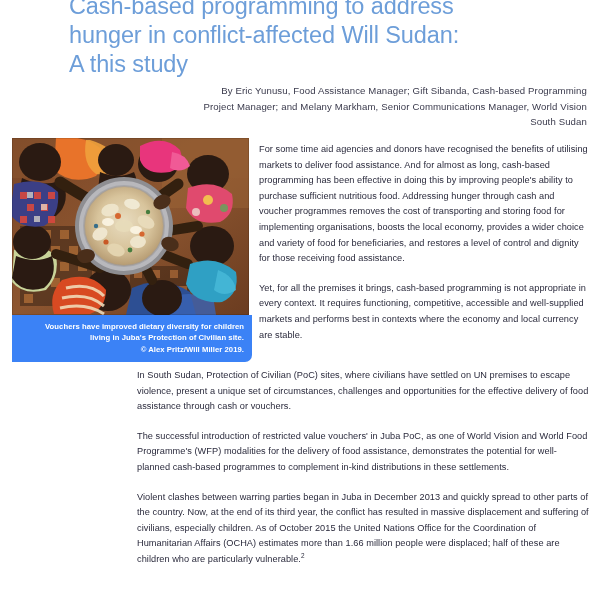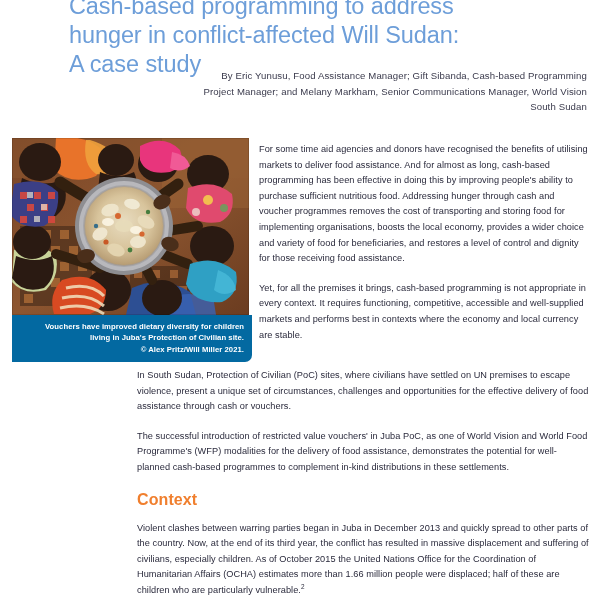--- a/index.html
+++ b/index.html
@@ -35,21 +35,21 @@
     color: #6d9ed9;
     font-weight: 400;
     letter-spacing: -0.1px;
     white-space: nowrap;
   }
 
   
   .byline {
     position: absolute;
     left: 200px;
-    top: 68px;
+    top: 83px;
     width: 387px;
     text-align: right;
     font-size: 9.6px;
     line-height: 15.5px;
     color: #3a3a4c;
     letter-spacing: 0.12px;
   }
 
   
   .figure {
@@ -65,21 +65,21 @@
     overflow: hidden;
     background: #5a3522;
   }
   .photo svg { display: block; }
 
   .caption {
     position: relative;
     width: 240px;
     box-sizing: border-box;
     margin-top: 0px;
-    background: #0369a1;
+    background: #3b82f6;
     color: #ffffff;
     font-size: 7.7px;
     line-height: 11.4px;
     font-weight: 700;
     text-align: right;
     padding: 6px 8px 7px 10px;
     border-bottom-right-radius: 7px;
     letter-spacing: 0.05px;
   }
   .caption .cap-line { display: block; }
@@ -124,21 +124,21 @@
   }
 </style>
 </head>
 <body>
 
 <div class="page">
 
   <div class="title-block">
     <div class="title-line">Cash-based programming to address</div>
     <div class="title-line">hunger in conflict-affected Will Sudan:</div>
-    <div class="title-line">A case study</div>
+    <div class="title-line">A this study</div>
   </div>
 
   <div class="byline">By Eric Yunusu, Food Assistance Manager; Gift Sibanda, Cash-based Programming Project Manager; and Melany Markham, Senior Communications Manager, World Vision South Sudan</div>
 
   <div class="figure">
     <div class="photo">
       <svg width="237" height="177" viewBox="0 0 237 177" xmlns="http://www.w3.org/2000/svg" role="img" aria-label="photo">
         <defs>
           <radialGradient id="bowlG" cx="50%" cy="45%" r="55%">
             <stop offset="0%" stop-color="#e8dcc0"></stop>
@@ -298,31 +298,30 @@
           <ellipse cx="74" cy="118" rx="9" ry="7" transform="rotate(-12 74 118)"></ellipse>
         </g>
 
         <rect width="237" height="177" fill="none" stroke="#000" stroke-opacity="0.12" stroke-width="2"></rect>
       </svg>
     </div>
 
     <div class="caption">
       <span class="cap-line">Vouchers have improved dietary diversity for children</span>
       <span class="cap-line">living in Juba's Protection of Civilian site.</span>
-      <span class="cap-line">© Alex Pritz/Will Miller 2021.</span>
+      <span class="cap-line">© Alex Pritz/Will Miller 2019.</span>
     </div>
   </div>
 
   <div class="col-right">
     <p class="body">For some time aid agencies and donors have recognised the benefits of utilising markets to deliver food assistance. And for almost as long, cash-based programming has been effective in doing this by improving people's ability to purchase sufficient nutritious food. Addressing hunger through cash and voucher programmes removes the cost of transporting and storing food for implementing organisations, boosts the local economy, provides a wider choice and variety of food for beneficiaries, and restores a level of control and dignity for those receiving food assistance.</p>
     <p class="body">Yet, for all the premises it brings, cash-based programming is not appropriate in every context. It requires functioning, competitive, accessible and well-supplied markets and performs best in contexts where the economy and local currency are stable.</p>
   </div>
 
   <div class="col-full">
     <p class="body">In South Sudan, Protection of Civilian (PoC) sites, where civilians have settled on UN premises to escape violence, present a unique set of circumstances, challenges and opportunities for the effective delivery of food assistance through cash or vouchers.</p>
     <p class="body">The successful introduction of restricted value vouchers' in Juba PoC, as one of World Vision and World Food Programme's (WFP) modalities for the delivery of food assistance, demonstrates the potential for well-planned cash-based programmes to complement in-kind distributions in these settlements.</p>
 
-    <h2 class="section-heading">Context</h2>
 
     <p class="body"><span>Violent clashes between warring parties began in Juba in December 2013 and quickly spread to other parts of the country. Now, at the end of its third year, the conflict has resulted in massive displacement and suffering of civilians, especially children. As of October 2015 the United Nations Office for the Coordination of Humanitarian Affairs (OCHA) estimates more than 1.66 million people were displaced; half of these are children who are particularly vulnerable.</span><sup>2</sup></p>
   </div>
 
 </div>
 
 </body></html>

